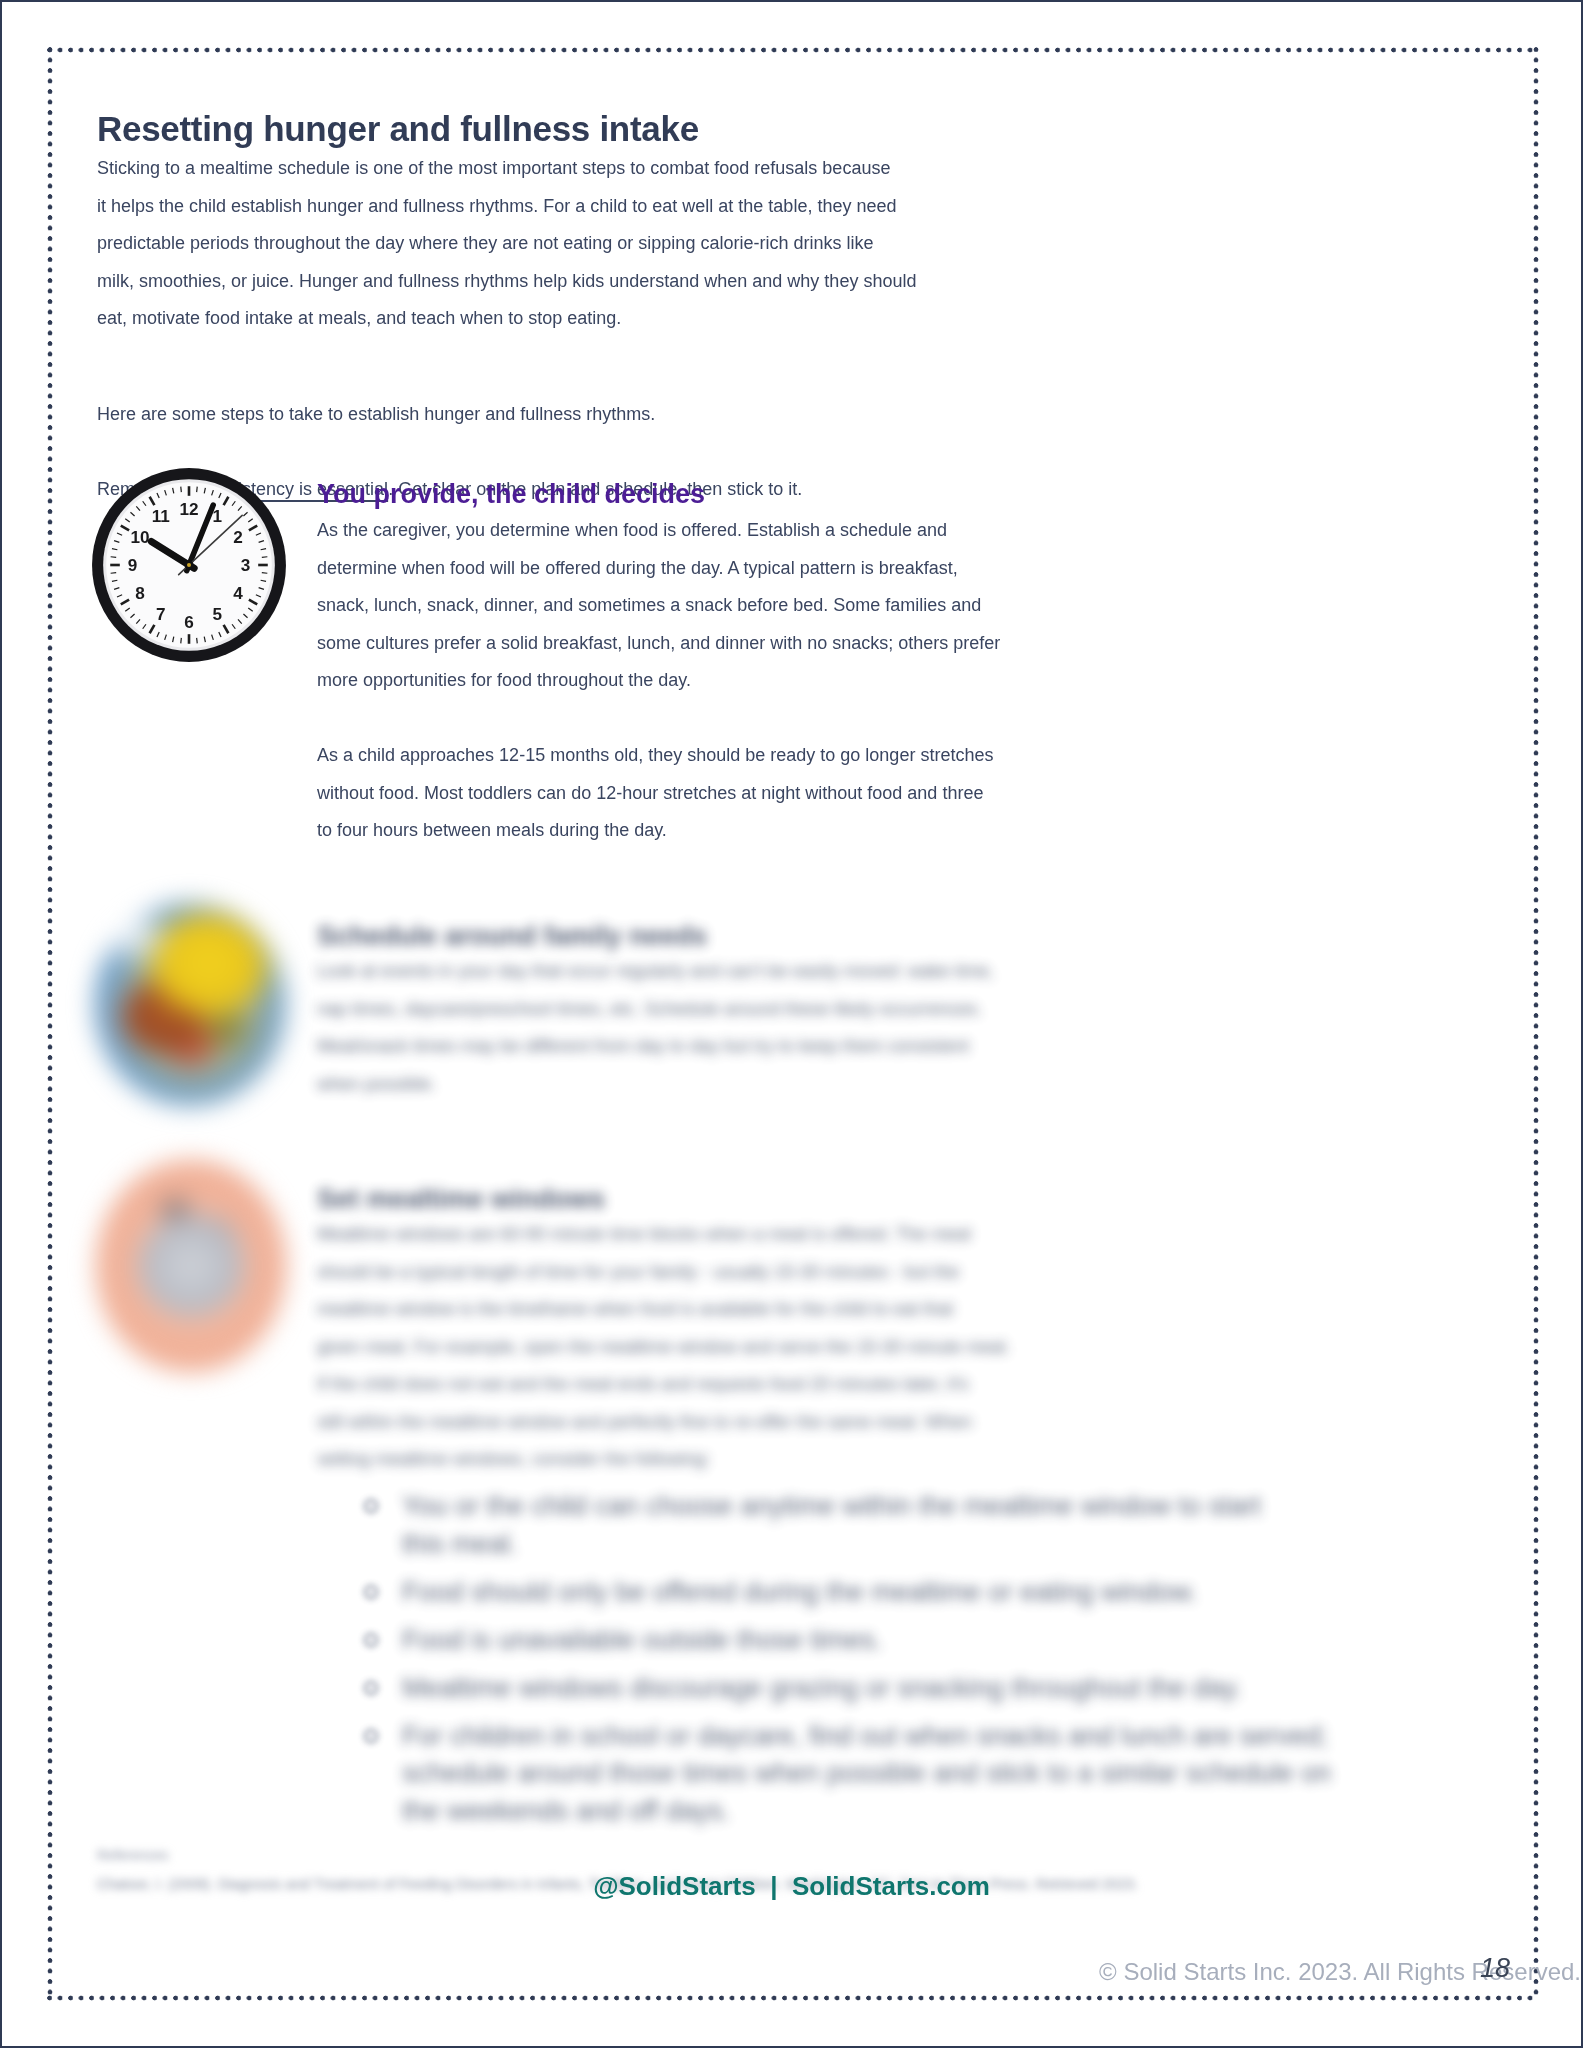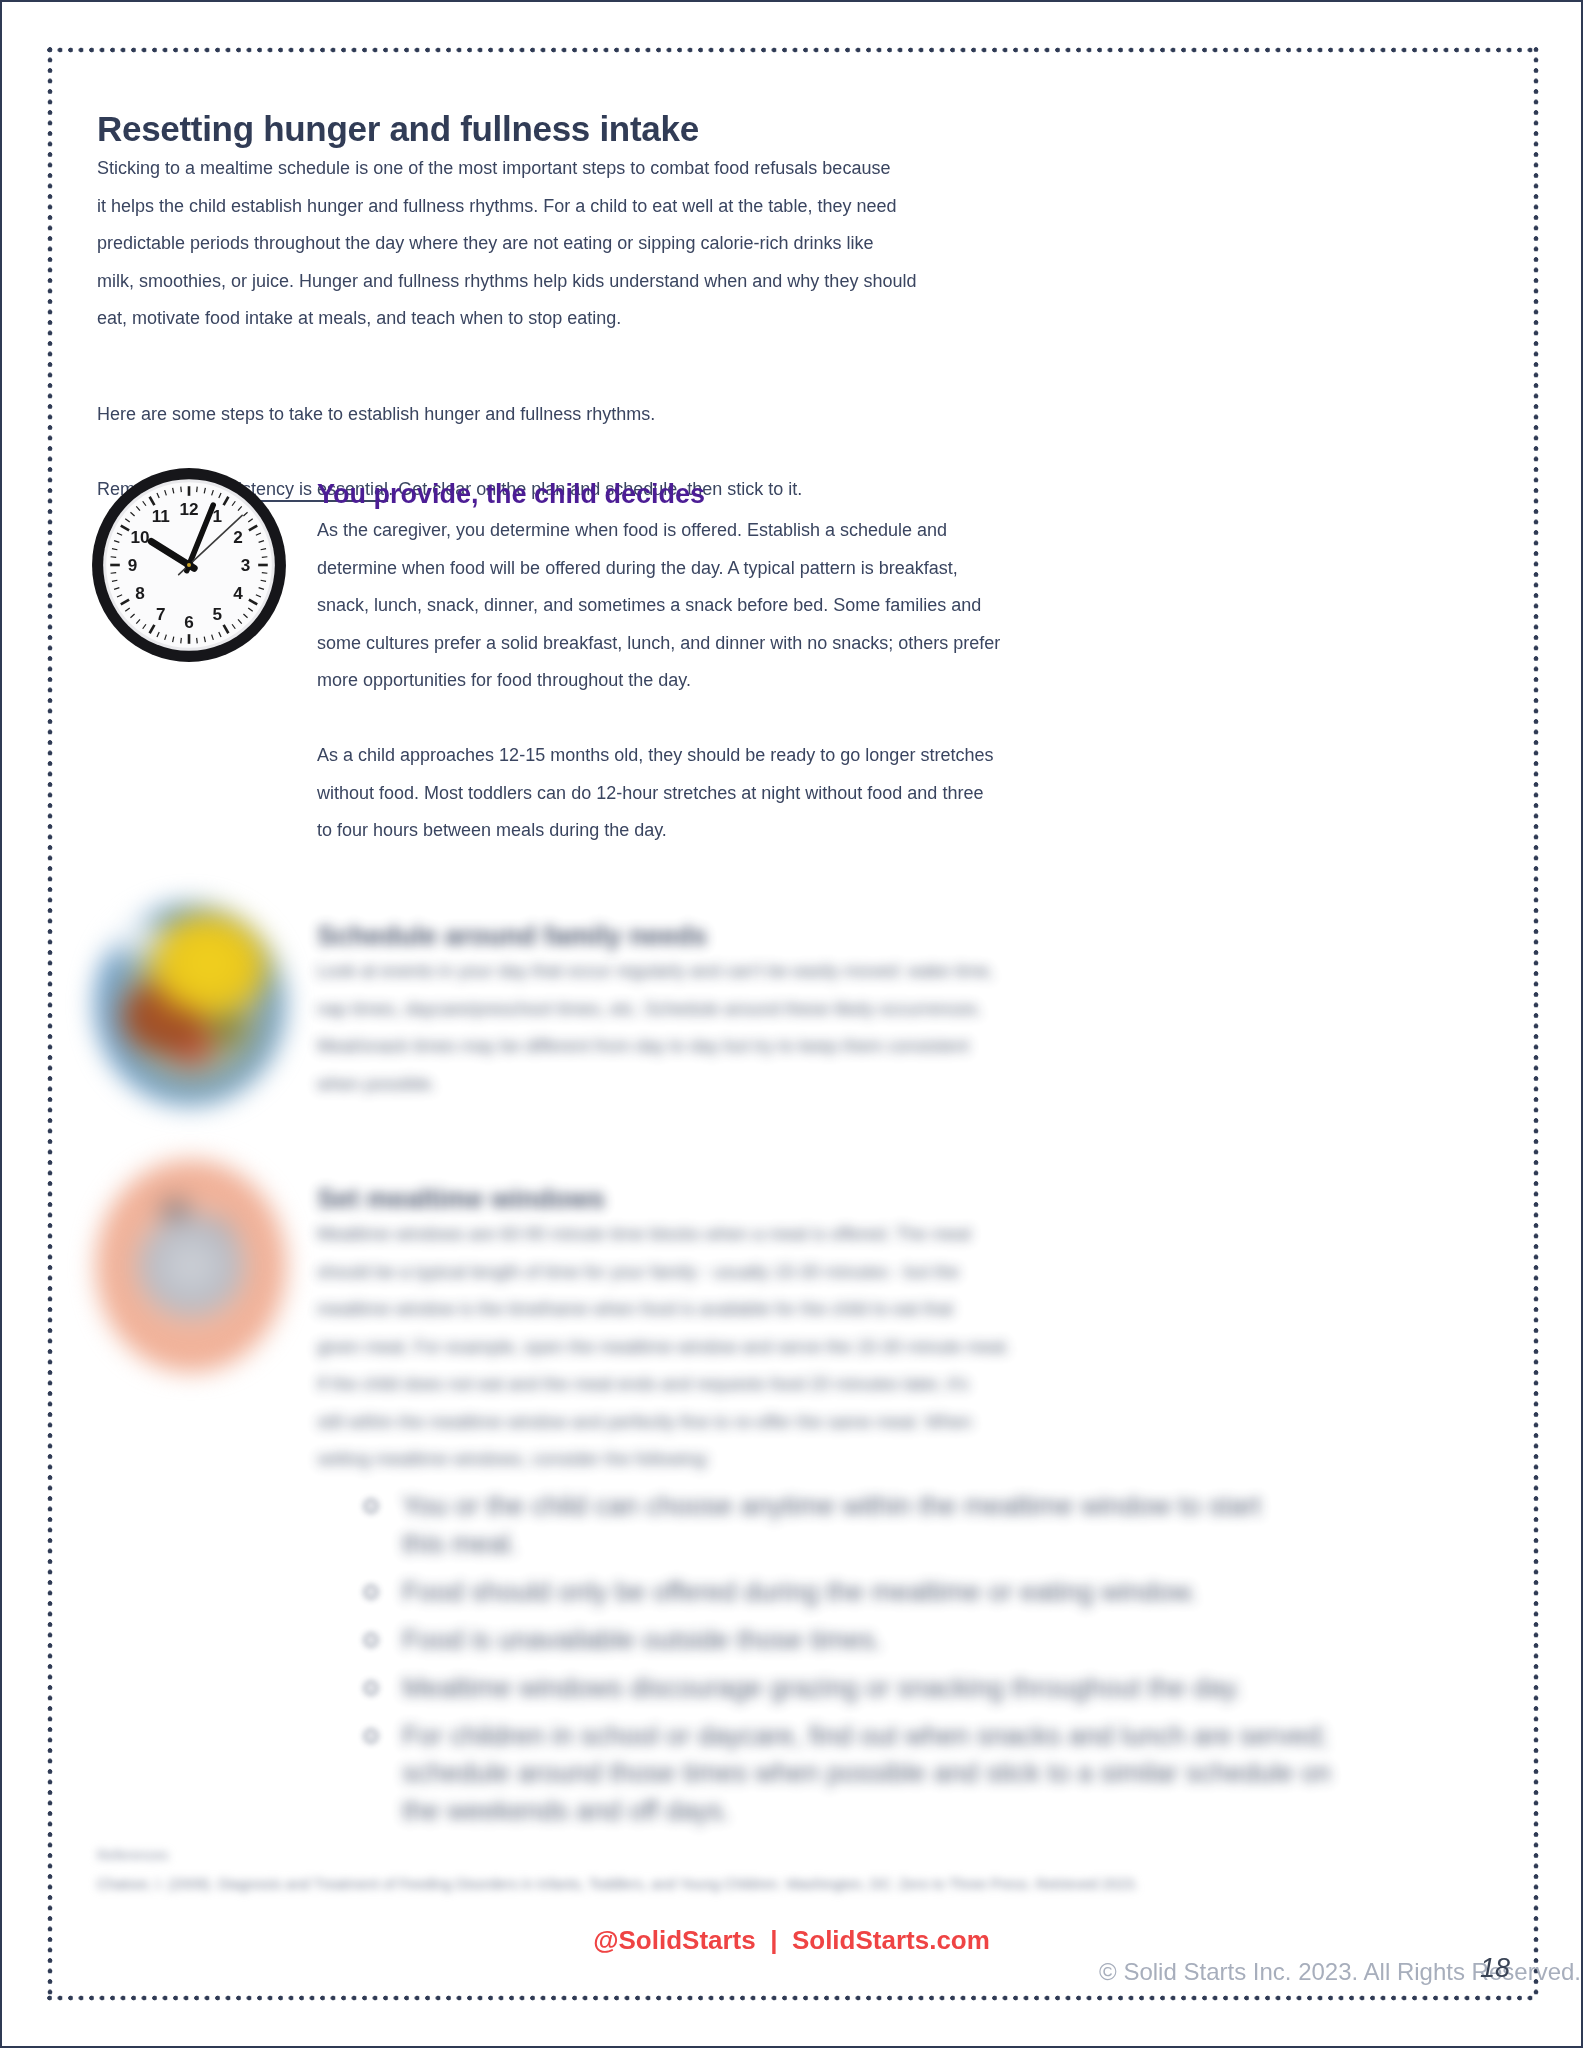--- a/index.html
+++ b/index.html
@@ -62,22 +62,22 @@
   
   .bullets{left:362px;top:1486px;width:1150px;}
   .bullet{display:flex;align-items:flex-start;margin-bottom:10.5px;}
   .bullet-marker{flex:0 0 auto;width:10px;height:10px;border:2.5px solid #525d76;border-radius:50%;
     margin:11px 24px 0 0;filter:blur(3px);opacity:.85;}
   .bullet-text{font-size:27px;line-height:37.5px;white-space:pre-line;}
 
   .footnote-label{left:95px;top:1845px;font-size:14px;color:#8b93a5;filter:blur(4px);}
   .footnote-cite{left:95px;top:1872px;width:1130px;font-size:14.5px;line-height:20px;color:#7d8598;filter:blur(4px);}
 
-  .footer-social{left:0;right:0;top:1923px;text-align:center;font-size:26px;font-weight:bold;
-    color:#ef4444;white-space:pre;}
+  .footer-social{left:0;right:0;top:1869px;text-align:center;font-size:26px;font-weight:bold;
+    color:#0f766e;white-space:pre;}
   .footer-copy{left:0;right:0;top:1956px;text-align:right;font-size:24px;color:#a7aebc;}
   .page-num{left:1478px;top:1951px;font-size:27px;color:#3a4456;font-style:italic;}
 </style>
 </head>
 <body>
 
 <div class="page">
 
   <div class="dot-row dot-top"></div>
   <div class="dot-row dot-bottom"></div>

